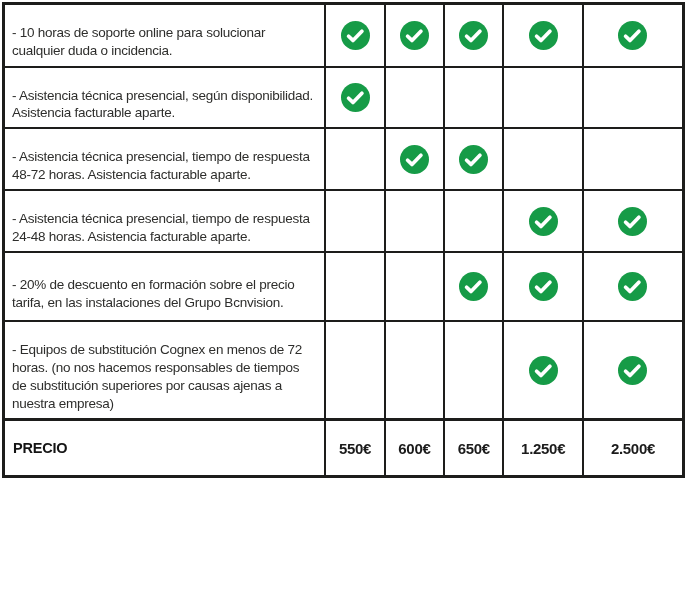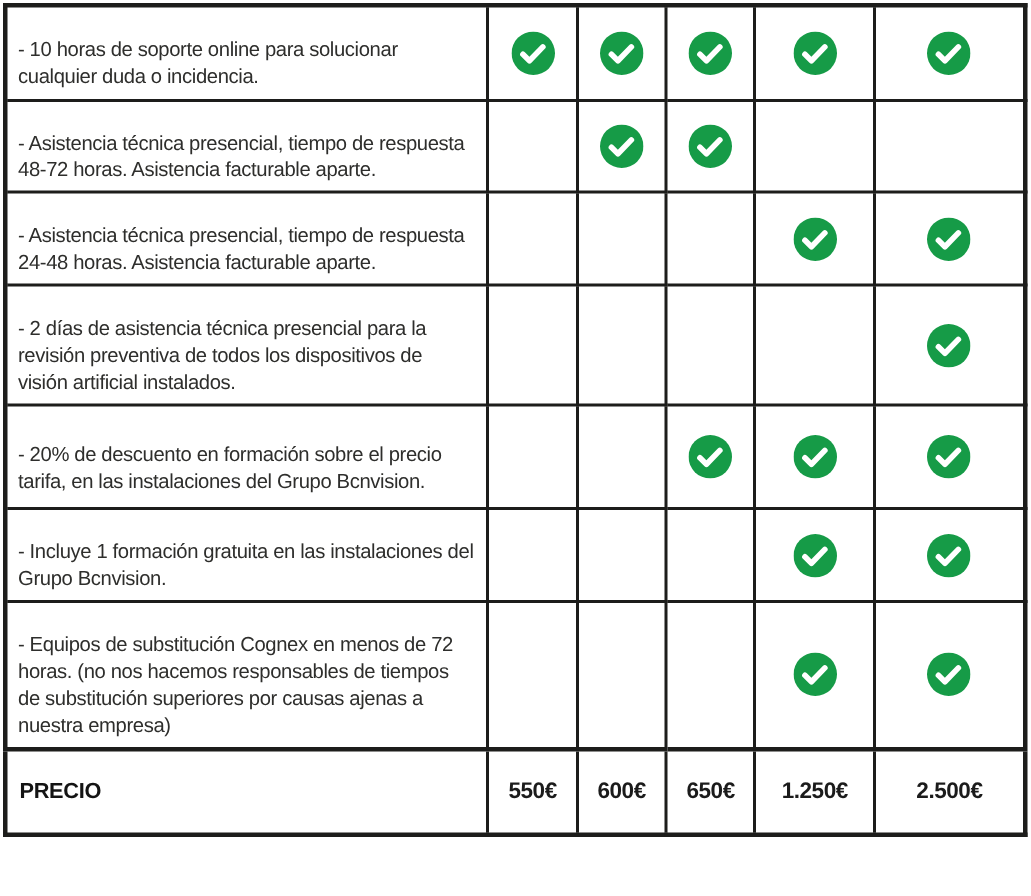--- a/index.html
+++ b/index.html
@@ -124,20 +124,31 @@
     <td class="chk"><span class="check"><svg viewBox="0 0 24 24">
                 <circle cx="12" cy="12" r="12" fill="currentColor"></circle>
                 <path d="M6.3 12.6l3.6 3.5 7.4-7.6" stroke="#fff" stroke-width="3.1" fill="none" stroke-linecap="round" stroke-linejoin="round"></path>
               </svg></span></td>
     <td class="chk"><span class="check"><svg viewBox="0 0 24 24">
                 <circle cx="12" cy="12" r="12" fill="currentColor"></circle>
                 <path d="M6.3 12.6l3.6 3.5 7.4-7.6" stroke="#fff" stroke-width="3.1" fill="none" stroke-linecap="round" stroke-linejoin="round"></path>
               </svg></span></td>
   </tr>
 
+  <tr class="r2">
+    <td class="feat">- Asistencia técnica presencial, según disponibilidad. Asistencia facturable aparte.</td>
+    <td class="chk"><span class="check"><svg viewBox="0 0 24 24">
+                <circle cx="12" cy="12" r="12" fill="currentColor"></circle>
+                <path d="M6.3 12.6l3.6 3.5 7.4-7.6" stroke="#fff" stroke-width="3.1" fill="none" stroke-linecap="round" stroke-linejoin="round"></path>
+              </svg></span></td>
+    <td class="chk"></td>
+    <td class="chk"></td>
+    <td class="chk"></td>
+    <td class="chk"></td>
+  </tr>
 
   <tr class="r3">
     <td class="feat">- Asistencia técnica presencial, tiempo de respuesta 48-72 horas. Asistencia facturable aparte.</td>
     <td class="chk"></td>
     <td class="chk"><span class="check"><svg viewBox="0 0 24 24">
                 <circle cx="12" cy="12" r="12" fill="currentColor"></circle>
                 <path d="M6.3 12.6l3.6 3.5 7.4-7.6" stroke="#fff" stroke-width="3.1" fill="none" stroke-linecap="round" stroke-linejoin="round"></path>
               </svg></span></td>
     <td class="chk"><span class="check"><svg viewBox="0 0 24 24">
                 <circle cx="12" cy="12" r="12" fill="currentColor"></circle>
@@ -155,64 +166,39 @@
     <td class="chk"><span class="check"><svg viewBox="0 0 24 24">
                 <circle cx="12" cy="12" r="12" fill="currentColor"></circle>
                 <path d="M6.3 12.6l3.6 3.5 7.4-7.6" stroke="#fff" stroke-width="3.1" fill="none" stroke-linecap="round" stroke-linejoin="round"></path>
               </svg></span></td>
     <td class="chk"><span class="check"><svg viewBox="0 0 24 24">
                 <circle cx="12" cy="12" r="12" fill="currentColor"></circle>
                 <path d="M6.3 12.6l3.6 3.5 7.4-7.6" stroke="#fff" stroke-width="3.1" fill="none" stroke-linecap="round" stroke-linejoin="round"></path>
               </svg></span></td>
   </tr>
 
-  <tr class="r5">
-    <td class="feat">- 2 días de asistencia técnica presencial para la revisión preventiva de todos los dispositivos de visión artificial instalados.</td>
-    <td class="chk"></td>
-    <td class="chk"></td>
-    <td class="chk"></td>
-    <td class="chk"></td>
-    <td class="chk"><span class="check"><svg viewBox="0 0 24 24">
-                <circle cx="12" cy="12" r="12" fill="currentColor"></circle>
-                <path d="M6.3 12.6l3.6 3.5 7.4-7.6" stroke="#fff" stroke-width="3.1" fill="none" stroke-linecap="round" stroke-linejoin="round"></path>
-              </svg></span></td>
-  </tr>
 
   <tr class="r6">
     <td class="feat">- 20% de descuento en formación sobre el precio tarifa, en las instalaciones del Grupo Bcnvision.</td>
     <td class="chk"></td>
     <td class="chk"></td>
     <td class="chk"><span class="check"><svg viewBox="0 0 24 24">
                 <circle cx="12" cy="12" r="12" fill="currentColor"></circle>
                 <path d="M6.3 12.6l3.6 3.5 7.4-7.6" stroke="#fff" stroke-width="3.1" fill="none" stroke-linecap="round" stroke-linejoin="round"></path>
               </svg></span></td>
     <td class="chk"><span class="check"><svg viewBox="0 0 24 24">
                 <circle cx="12" cy="12" r="12" fill="currentColor"></circle>
                 <path d="M6.3 12.6l3.6 3.5 7.4-7.6" stroke="#fff" stroke-width="3.1" fill="none" stroke-linecap="round" stroke-linejoin="round"></path>
               </svg></span></td>
     <td class="chk"><span class="check"><svg viewBox="0 0 24 24">
                 <circle cx="12" cy="12" r="12" fill="currentColor"></circle>
                 <path d="M6.3 12.6l3.6 3.5 7.4-7.6" stroke="#fff" stroke-width="3.1" fill="none" stroke-linecap="round" stroke-linejoin="round"></path>
               </svg></span></td>
   </tr>
 
-  <tr class="r7">
-    <td class="feat">- Incluye 1 formación gratuita en las instalaciones del Grupo Bcnvision.</td>
-    <td class="chk"></td>
-    <td class="chk"></td>
-    <td class="chk"></td>
-    <td class="chk"><span class="check"><svg viewBox="0 0 24 24">
-                <circle cx="12" cy="12" r="12" fill="currentColor"></circle>
-                <path d="M6.3 12.6l3.6 3.5 7.4-7.6" stroke="#fff" stroke-width="3.1" fill="none" stroke-linecap="round" stroke-linejoin="round"></path>
-              </svg></span></td>
-    <td class="chk"><span class="check"><svg viewBox="0 0 24 24">
-                <circle cx="12" cy="12" r="12" fill="currentColor"></circle>
-                <path d="M6.3 12.6l3.6 3.5 7.4-7.6" stroke="#fff" stroke-width="3.1" fill="none" stroke-linecap="round" stroke-linejoin="round"></path>
-              </svg></span></td>
-  </tr>
 
   <tr class="r8">
     <td class="feat">- Equipos de substitución Cognex en menos de 72 horas. (no nos hacemos responsables de tiempos de substitución superiores por causas ajenas a nuestra empresa)</td>
     <td class="chk"></td>
     <td class="chk"></td>
     <td class="chk"></td>
     <td class="chk"><span class="check"><svg viewBox="0 0 24 24">
                 <circle cx="12" cy="12" r="12" fill="currentColor"></circle>
                 <path d="M6.3 12.6l3.6 3.5 7.4-7.6" stroke="#fff" stroke-width="3.1" fill="none" stroke-linecap="round" stroke-linejoin="round"></path>
               </svg></span></td>

